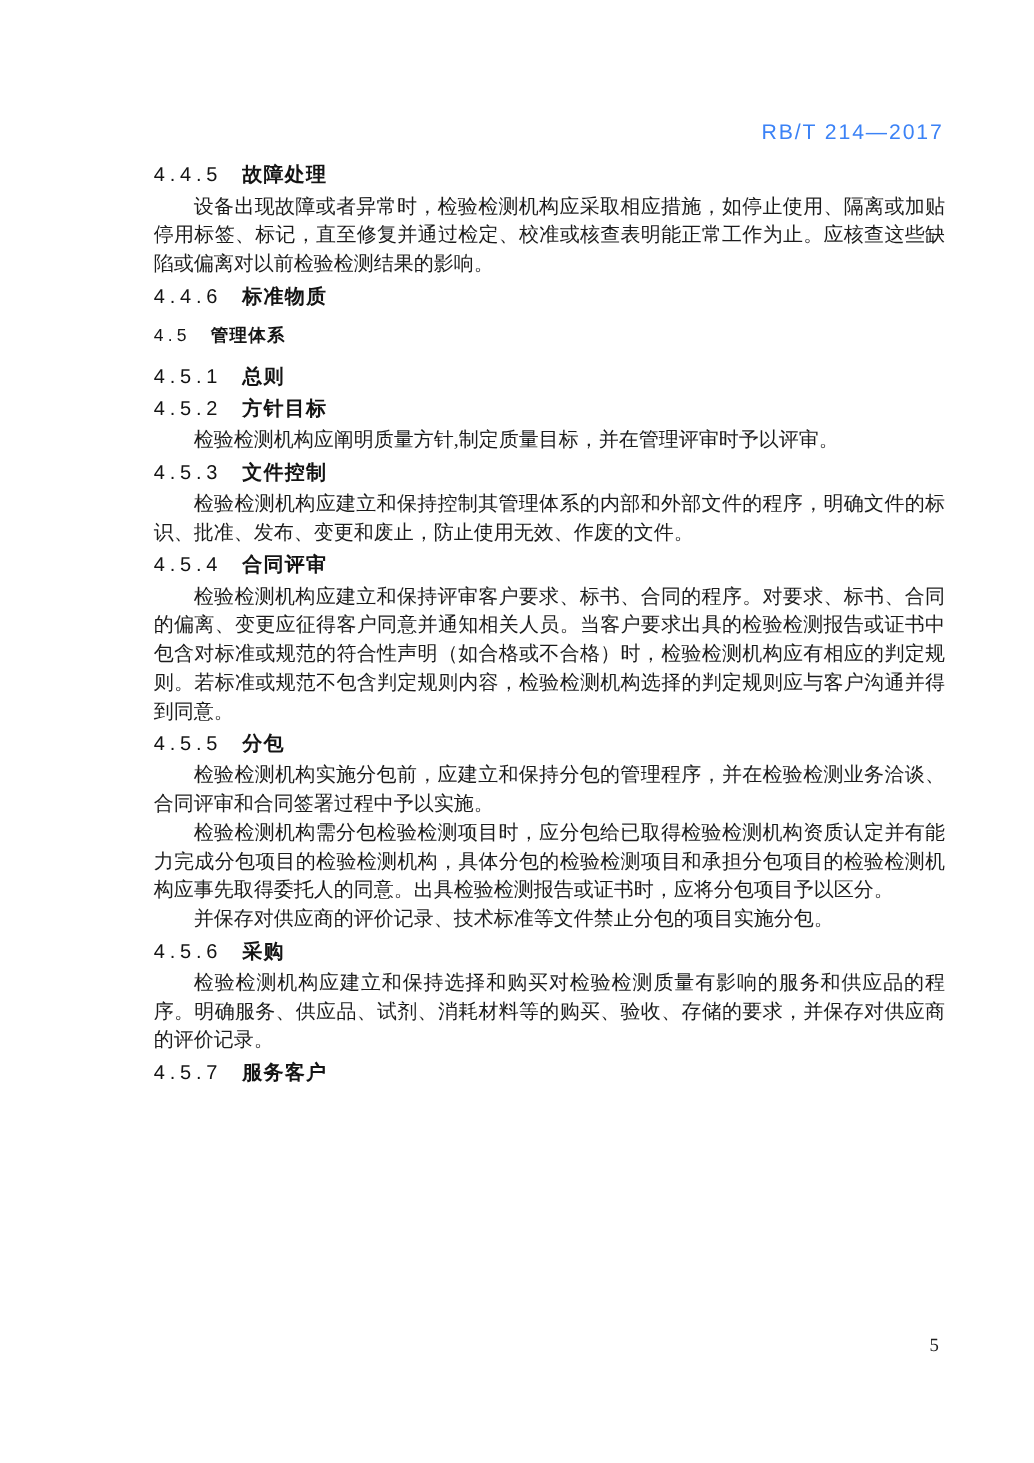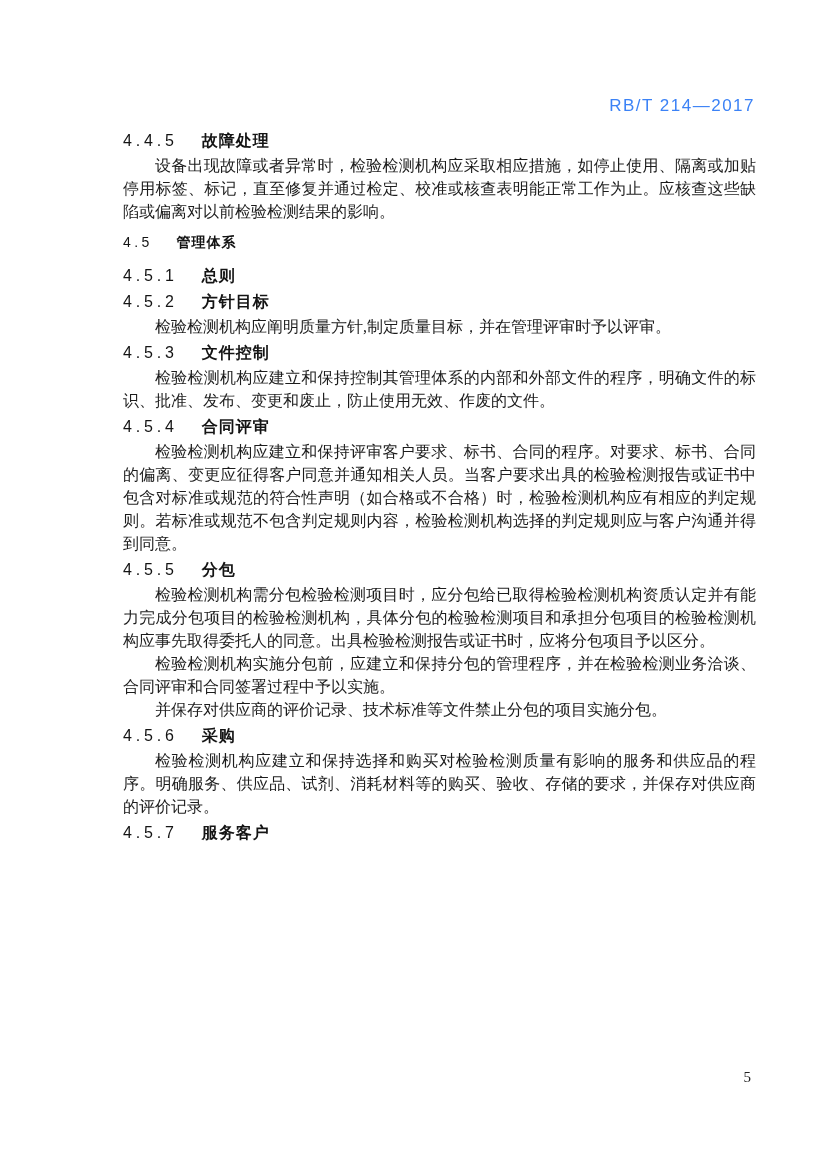--- a/index.html
+++ b/index.html
@@ -52,21 +52,21 @@
     font-size: 16px;
     margin: 3px 0 2px 0;
   }
   h2.heading {
     font-size: 14px;
     margin: 8px 0 10px 0;
   }
   .clause-num {
     font-weight: 500;
     letter-spacing: 0.24em;
-    margin-right: 24px;
+    margin-right: 16px;
     white-space: nowrap;
     text-align: center;
   }
   .clause-title {
     letter-spacing: 1px;
   }
   .page-number {
     position: absolute;
     top: 1069px;
     right: 76px;
@@ -77,31 +77,32 @@
 </style>
 </head>
 <body>
 
 <div class="page">
   <div class="running-head">RB/T 214—2017</div>
 
   <main class="content">
       <h3 class="heading"><span class="clause-num">4.4.5</span><span class="clause-title">故障处理</span></h3>
       <p class="para">设备出现故障或者异常时，检验检测机构应采取相应措施，如停止使用、隔离或加贴停用标签、标记，直至修复并通过检定、校准或核查表明能正常工作为止。应核查这些缺陷或偏离对以前检验检测结果的影响。</p>
+      <h3 class="heading"><span class="clause-num">4.4.6</span><span class="clause-title">标准物质</span></h3>
       <h2 class="heading"><span class="clause-num">4.5</span><span class="clause-title">管理体系</span></h2>
       <h3 class="heading"><span class="clause-num">4.5.1</span><span class="clause-title">总则</span></h3>
       <h3 class="heading"><span class="clause-num">4.5.2</span><span class="clause-title">方针目标</span></h3>
       <p class="para">检验检测机构应阐明质量方针,制定质量目标，并在管理评审时予以评审。</p>
       <h3 class="heading"><span class="clause-num">4.5.3</span><span class="clause-title">文件控制</span></h3>
       <p class="para">检验检测机构应建立和保持控制其管理体系的内部和外部文件的程序，明确文件的标识、批准、发布、变更和废止，防止使用无效、作废的文件。</p>
       <h3 class="heading"><span class="clause-num">4.5.4</span><span class="clause-title">合同评审</span></h3>
       <p class="para">检验检测机构应建立和保持评审客户要求、标书、合同的程序。对要求、标书、合同的偏离、变更应征得客户同意并通知相关人员。当客户要求出具的检验检测报告或证书中包含对标准或规范的符合性声明（如合格或不合格）时，检验检测机构应有相应的判定规则。若标准或规范不包含判定规则内容，检验检测机构选择的判定规则应与客户沟通并得到同意。</p>
       <h3 class="heading"><span class="clause-num">4.5.5</span><span class="clause-title">分包</span></h3>
+      <p class="para">检验检测机构实施分包前，应建立和保持分包的管理程序，并在检验检测业务洽谈、合同评审和合同签署过程中予以实施。</p>
       <p class="para">检验检测机构需分包检验检测项目时，应分包给已取得检验检测机构资质认定并有能力完成分包项目的检验检测机构，具体分包的检验检测项目和承担分包项目的检验检测机构应事先取得委托人的同意。出具检验检测报告或证书时，应将分包项目予以区分。</p>
-      <p class="para">检验检测机构实施分包前，应建立和保持分包的管理程序，并在检验检测业务洽谈、合同评审和合同签署过程中予以实施。</p>
       <p class="para">并保存对供应商的评价记录、技术标准等文件禁止分包的项目实施分包。</p>
       <h3 class="heading"><span class="clause-num">4.5.6</span><span class="clause-title">采购</span></h3>
       <p class="para">检验检测机构应建立和保持选择和购买对检验检测质量有影响的服务和供应品的程序。明确服务、供应品、试剂、消耗材料等的购买、验收、存储的要求，并保存对供应商的评价记录。</p>
       <h3 class="heading"><span class="clause-num">4.5.7</span><span class="clause-title">服务客户</span></h3>
     </main>
 
   <div class="page-number">5</div>
 </div>
 
 </body></html>

